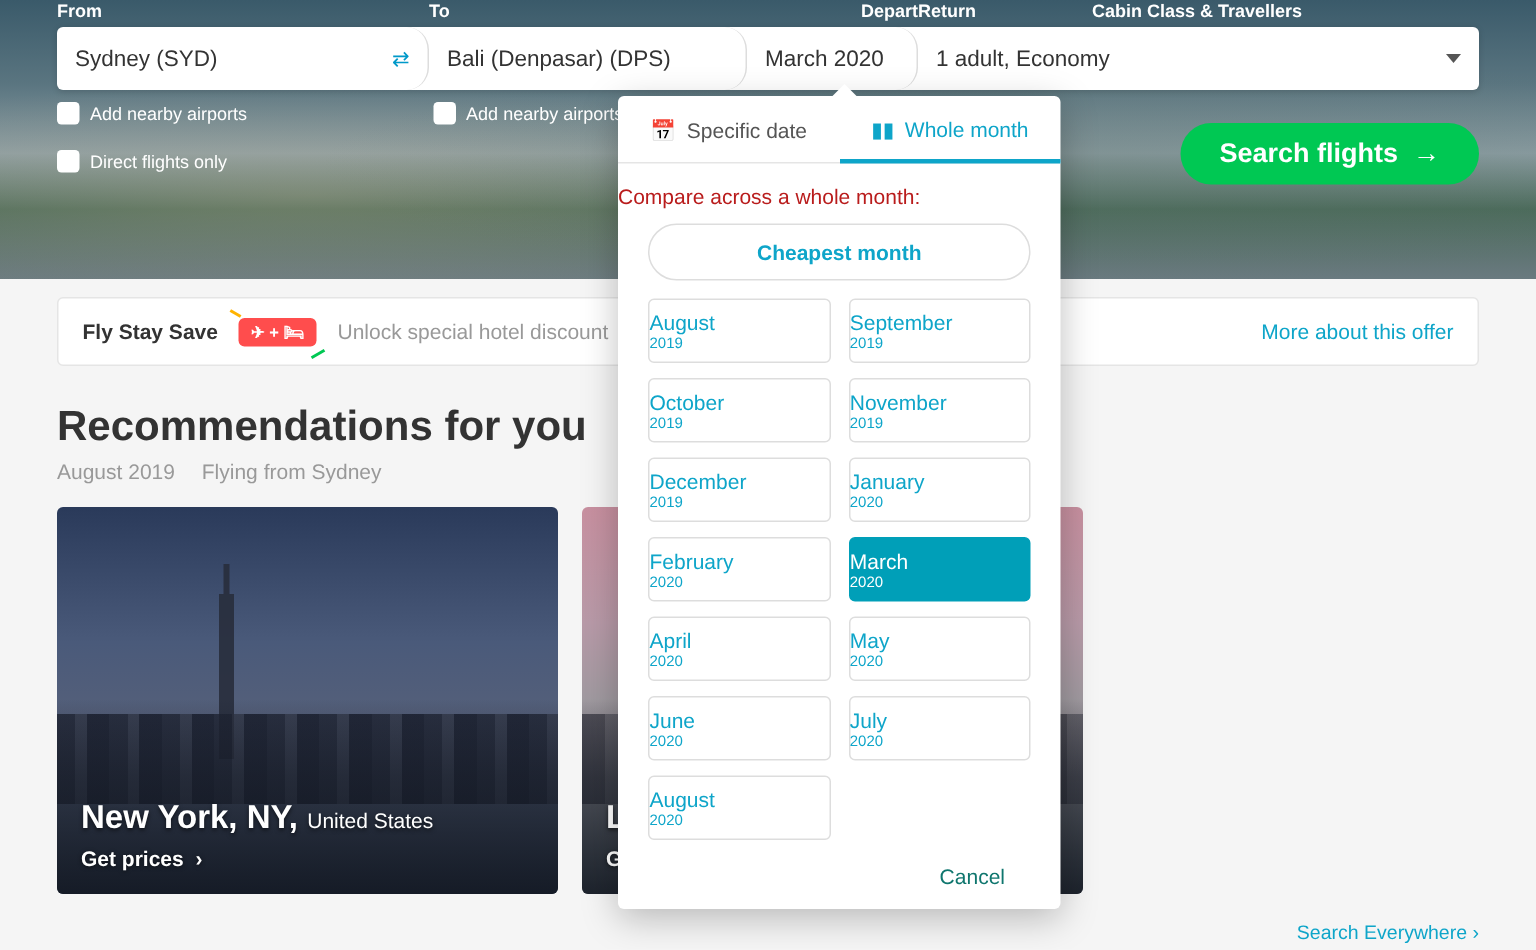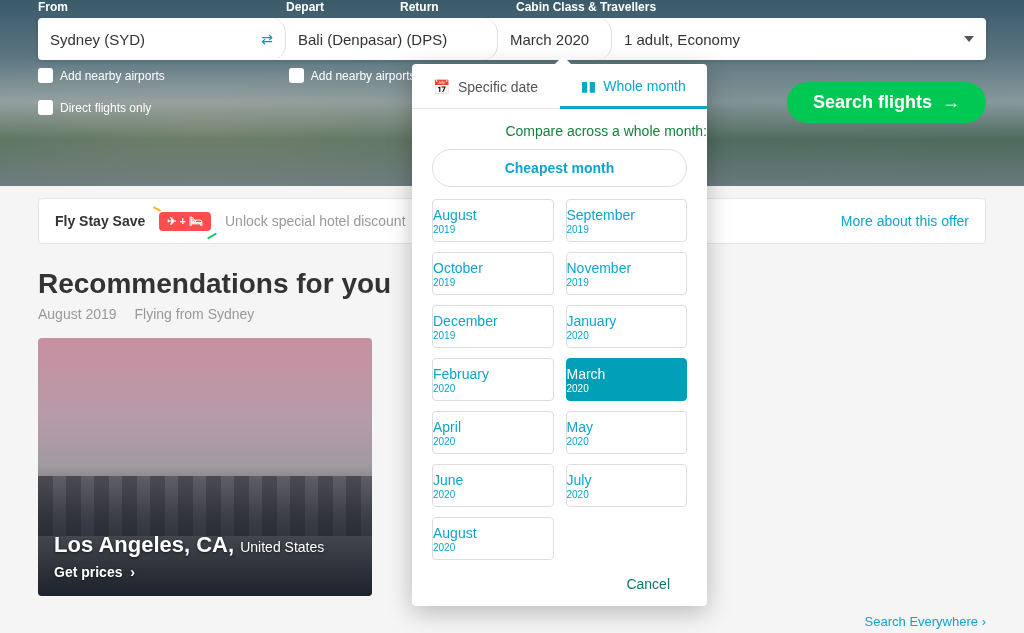--- a/index.html
+++ b/index.html
@@ -5,21 +5,21 @@
   * { box-sizing: border-box; margin: 0; padding: 0; font-family: -apple-system, BlinkMacSystemFont, "Segoe UI", Arial, sans-serif; }
   body { width: 1024px; height: 633px; overflow: hidden; background: #f5f5f5; position: relative; }
 
   .hero { position: relative; height: 186px; background: linear-gradient(180deg, #3a5a6a 0%, #5a7580 30%, #8b9da3 55%, #4a6a5a 75%, #6a7a80 100%); }
   .hero::before { content:""; position:absolute; inset:0; background: radial-gradient(ellipse at 20% 70%, rgba(200,180,140,0.3) 0%, transparent 40%), radial-gradient(ellipse at 70% 60%, rgba(100,120,110,0.3) 0%, transparent 50%); }
 
   .search-wrap { position: absolute; top: 0; left: 38px; right: 38px; }
   .labels { display: flex; color: #fff; font-size: 12px; font-weight: 600; padding-bottom: 4px; }
   .lbl-from { width: 248px; }
   .lbl-to { width: 212px; }
-  .lbl-dep { width: 114px; }
+  .lbl-dep { width: 114px; text-align: right; }
   .lbl-ret { width: 116px; }
   .lbl-cabin { flex: 1; }
 
   .search-bar { display: flex; background: #fff; border-radius: 4px; height: 42px; box-shadow: 0 1px 4px rgba(0,0,0,0.15);}
   .sbcell { display:flex; align-items:center; padding: 0 12px; font-size: 15px; color:#333; border-right: 1px solid #ddd; border-radius: 15px; }
   .sbcell:last-child { border-right: none; gap: 32px; }
   .cell-from { width: 248px; justify-content: space-between; }
   .cell-to { width: 212px; }
   .cell-dep { width: 114px; }
   .cell-ret { width: 116px; }
@@ -65,40 +65,41 @@
   .card .country { font-size:14px; font-weight:400; }
   .card .gp { margin-top:6px; font-weight:700; font-size:14px; }
 
   
   .popover { position:absolute; top:64px; left:412px; width:295px; background:#fff; border-radius:4px; box-shadow:0 6px 24px rgba(0,0,0,0.25); z-index:50; padding-bottom:10px;}
   .popover::before { content:""; position:absolute; top:-8px; left:142px; width:0;height:0;border-left:9px solid transparent;border-right:9px solid transparent;border-bottom:9px solid #fff; }
   .tabs { display:flex; border-bottom:1px solid #e5e5e5; }
   .tab { flex:1; text-align:center; padding:14px 0 12px; font-size:14px; color:#555; display:flex; align-items:center; justify-content:center; gap:7px; cursor:pointer;}
   .tab.active { color:#0ea5c9; border-bottom:3px solid #0ea5c9; margin-bottom:-1px; font-weight:500;}
   .tab .ico { font-size:14px; }
-  .compare { text-align:right; color:#15803d; font-size:14px; padding:14px 0 10px;}
+  .compare { text-align:left; color:#b91c1c; font-size:14px; padding:14px 0 10px;}
   .cheapest { margin:0 20px 12px; border:1px solid #ddd; border-radius:24px; text-align:center; padding:10px 0; color:#0ea5c9; font-weight:700; font-size:14px; cursor:pointer;}
   .months { display:grid; grid-template-columns: 1fr 1fr; gap:10px 12px; padding: 0 20px 6px;}
   .month { border:1px solid #ddd; border-radius:4px; text-align:left; padding:7px 0 6px; cursor:pointer;}
   .month .m { color:#0ea5c9; font-size:14px; font-weight:500;}
   .month .y { color:#0ea5c9; font-size:10px; margin-top:1px;}
   .month.sel { background:#009fb8; border-color:#009fb8;}
   .month.sel .m, .month.sel .y { color:#fff; }
   .month.single { grid-column: 1 / 2; }
   .cancel { text-align:right; padding:10px 37px 4px; color:#0f766e; font-size:14px; cursor:pointer;}
 
   .search-ev { position:absolute; right:38px; bottom:4px; color:#0ea5c9; font-size:13px;}
 </style>
 </head>
 <body>
 
 <div class="hero">
   <div class="search-wrap">
     <div class="labels">
       <div class="lbl-from">From</div>
+      <div class="lbl-to">To</div>
       <div class="lbl-dep">Depart</div>
       <div class="lbl-ret">Return</div>
       <div class="lbl-cabin">Cabin Class &amp; Travellers</div>
     </div>
     <div class="search-bar">
       <div class="sbcell cell-from">
         <span>Sydney (SYD)</span>
         <span class="swap-icon">⇄</span>
       </div>
       <div class="sbcell cell-to">
@@ -144,20 +145,26 @@
   <span class="more">More about this offer</span>
 </div>
 
 <div class="content">
   <h1 class="rec">Recommendations for you</h1>
   <div class="subline">
     <span>August 2019</span>
     <span>Flying from Sydney</span>
   </div>
   <div class="cards" id="cards">
+      <div class="card card-ny">
+        <div class="tower"></div>
+        <div class="buildings"></div>
+        <div class="skyline"></div>
+        <div class="txt"><span class="city">New York, NY, </span><span class="country">United States</span><div class="gp">Get prices &nbsp;›</div></div>
+      </div>
       <div class="card card-la">
         <div class="buildings"></div>
         <div class="skyline"></div>
         <div class="txt"><span class="city">Los Angeles, CA, </span><span class="country">United States</span><div class="gp">Get prices &nbsp;›</div></div>
       </div>
     </div>
 </div>
 
 <div class="popover">
   <div class="tabs">

